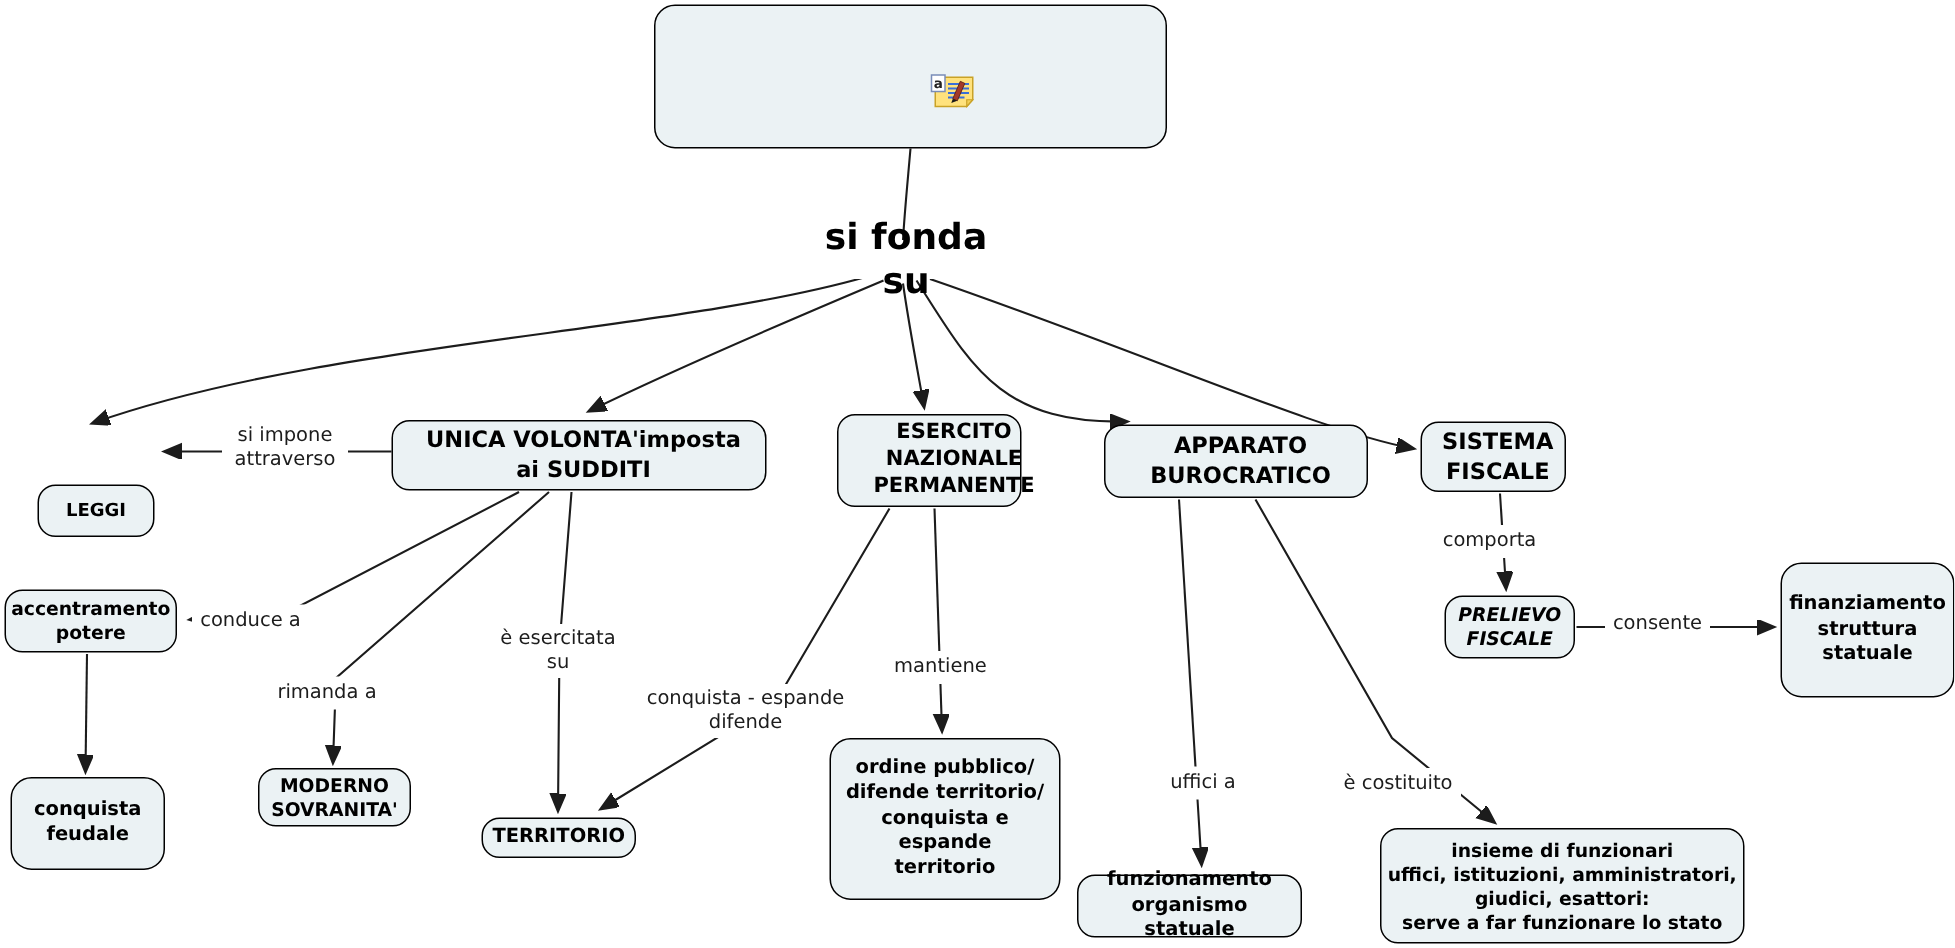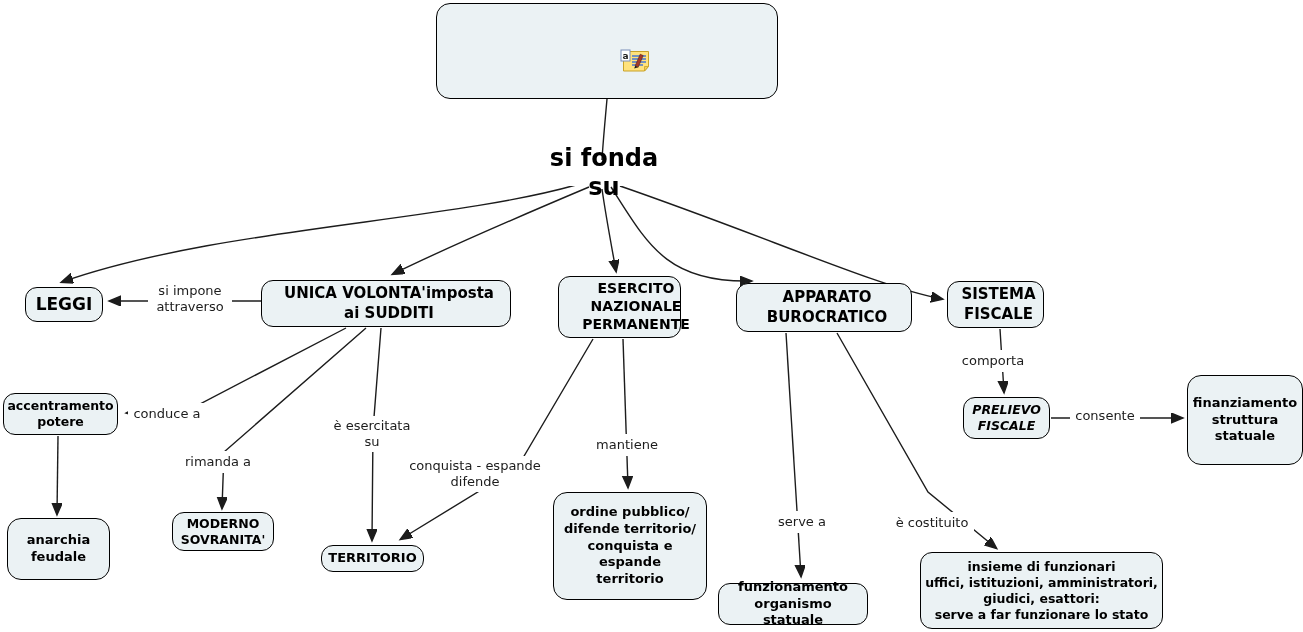--- a/index.html
+++ b/index.html
@@ -23,21 +23,21 @@
     text-align:center;font-weight:bold;color:#000;white-space:pre-line;line-height:1.28;
     padding:2px 4px;
   }
   .plabel{
     position:absolute;box-sizing:border-box;z-index:2;
     background:var(--background);color:#1c1c1c;
     display:flex;align-items:center;justify-content:center;text-align:center;
     white-space:pre-line;font-size:13px;line-height:1.22;
   }
   .hub{font-weight:bold;font-size:24px;color:#000;}
-  .fs18{font-size:18px;} .fs16{font-size:17px;} .fs15{font-size:15px;padding-left:10px;}
+  .fs18{font-size:18px;} .fs16{font-size:12px;margin-top:36px;} .fs15{font-size:15px;padding-left:10px;}
   .fs14{font-size:14px;padding-left:37px;} .fs13{font-size:13px;} .fs12{font-size:12.5px;}
   .note-icon{margin-top:1px;align-self:center;transform:translateX(28px);}
 </style>
 </head>
 <body>
 
 <div class="canvas">
 
   <svg class="edges" xmlns="http://www.w3.org/2000/svg">
     <defs>
@@ -92,21 +92,21 @@
 
   <div class="node fs15" style="left:736px;top:283px;width:176px;height:49px;">APPARATO
 BUROCRATICO</div>
 
   <div class="node fs15" style="left:947px;top:281px;width:97px;height:47px;">SISTEMA
 FISCALE</div>
 
   <div class="node fs12" style="left:3px;top:393px;width:115px;height:42px;">accentramento
 potere</div>
 
-  <div class="node fs13" style="left:7px;top:518px;width:103px;height:62px;border-radius:14px;">anarchia
+  <div class="node fs13" style="left:7px;top:518px;width:103px;height:62px;border-radius:14px;">conquista
 feudale</div>
 
   <div class="node fs12" style="left:172px;top:512px;width:102px;height:39px;">MODERNO
 SOVRANITA'</div>
 
   <div class="node fs13" style="left:321px;top:545px;width:103px;height:27px;">TERRITORIO</div>
 
   <div class="node fs13" style="left:553px;top:492px;width:154px;height:108px;border-radius:14px;">ordine pubblico/
 difende territorio/
 conquista e espande
@@ -133,26 +133,26 @@
 attraverso</div>
 
   <div class="plabel" style="left:128px;top:403px;width:78px;height:22px;">conduce a</div>
 
 
   <div class="plabel" style="left:181px;top:451px;width:74px;height:22px;">rimanda a</div>
 
   <div class="plabel" style="left:330px;top:416px;width:84px;height:36px;">è esercitata
 su</div>
 
-  <div class="plabel" style="left:408px;top:456px;width:134px;height:36px;">conquista - espande
+  <div class="plabel" style="left:430px;top:456px;width:134px;height:36px;">conquista - espande
 difende</div>
 
   <div class="plabel" style="left:594px;top:434px;width:66px;height:22px;">mantiene</div>
 
-  <div class="plabel" style="left:770px;top:511px;width:64px;height:22px;">serve a</div>
+  <div class="plabel" style="left:770px;top:511px;width:64px;height:22px;">uffici a</div>
 
   <div class="plabel" style="left:890px;top:483px;width:84px;height:22px;margin-top:29px;">è costituito</div>
 
   <div class="plabel" style="left:958px;top:350px;width:70px;height:22px;">comporta</div>
 
   <div class="plabel" style="left:1070px;top:403px;width:70px;height:26px;">consente</div>
 
 </div>
 
 </body></html>

